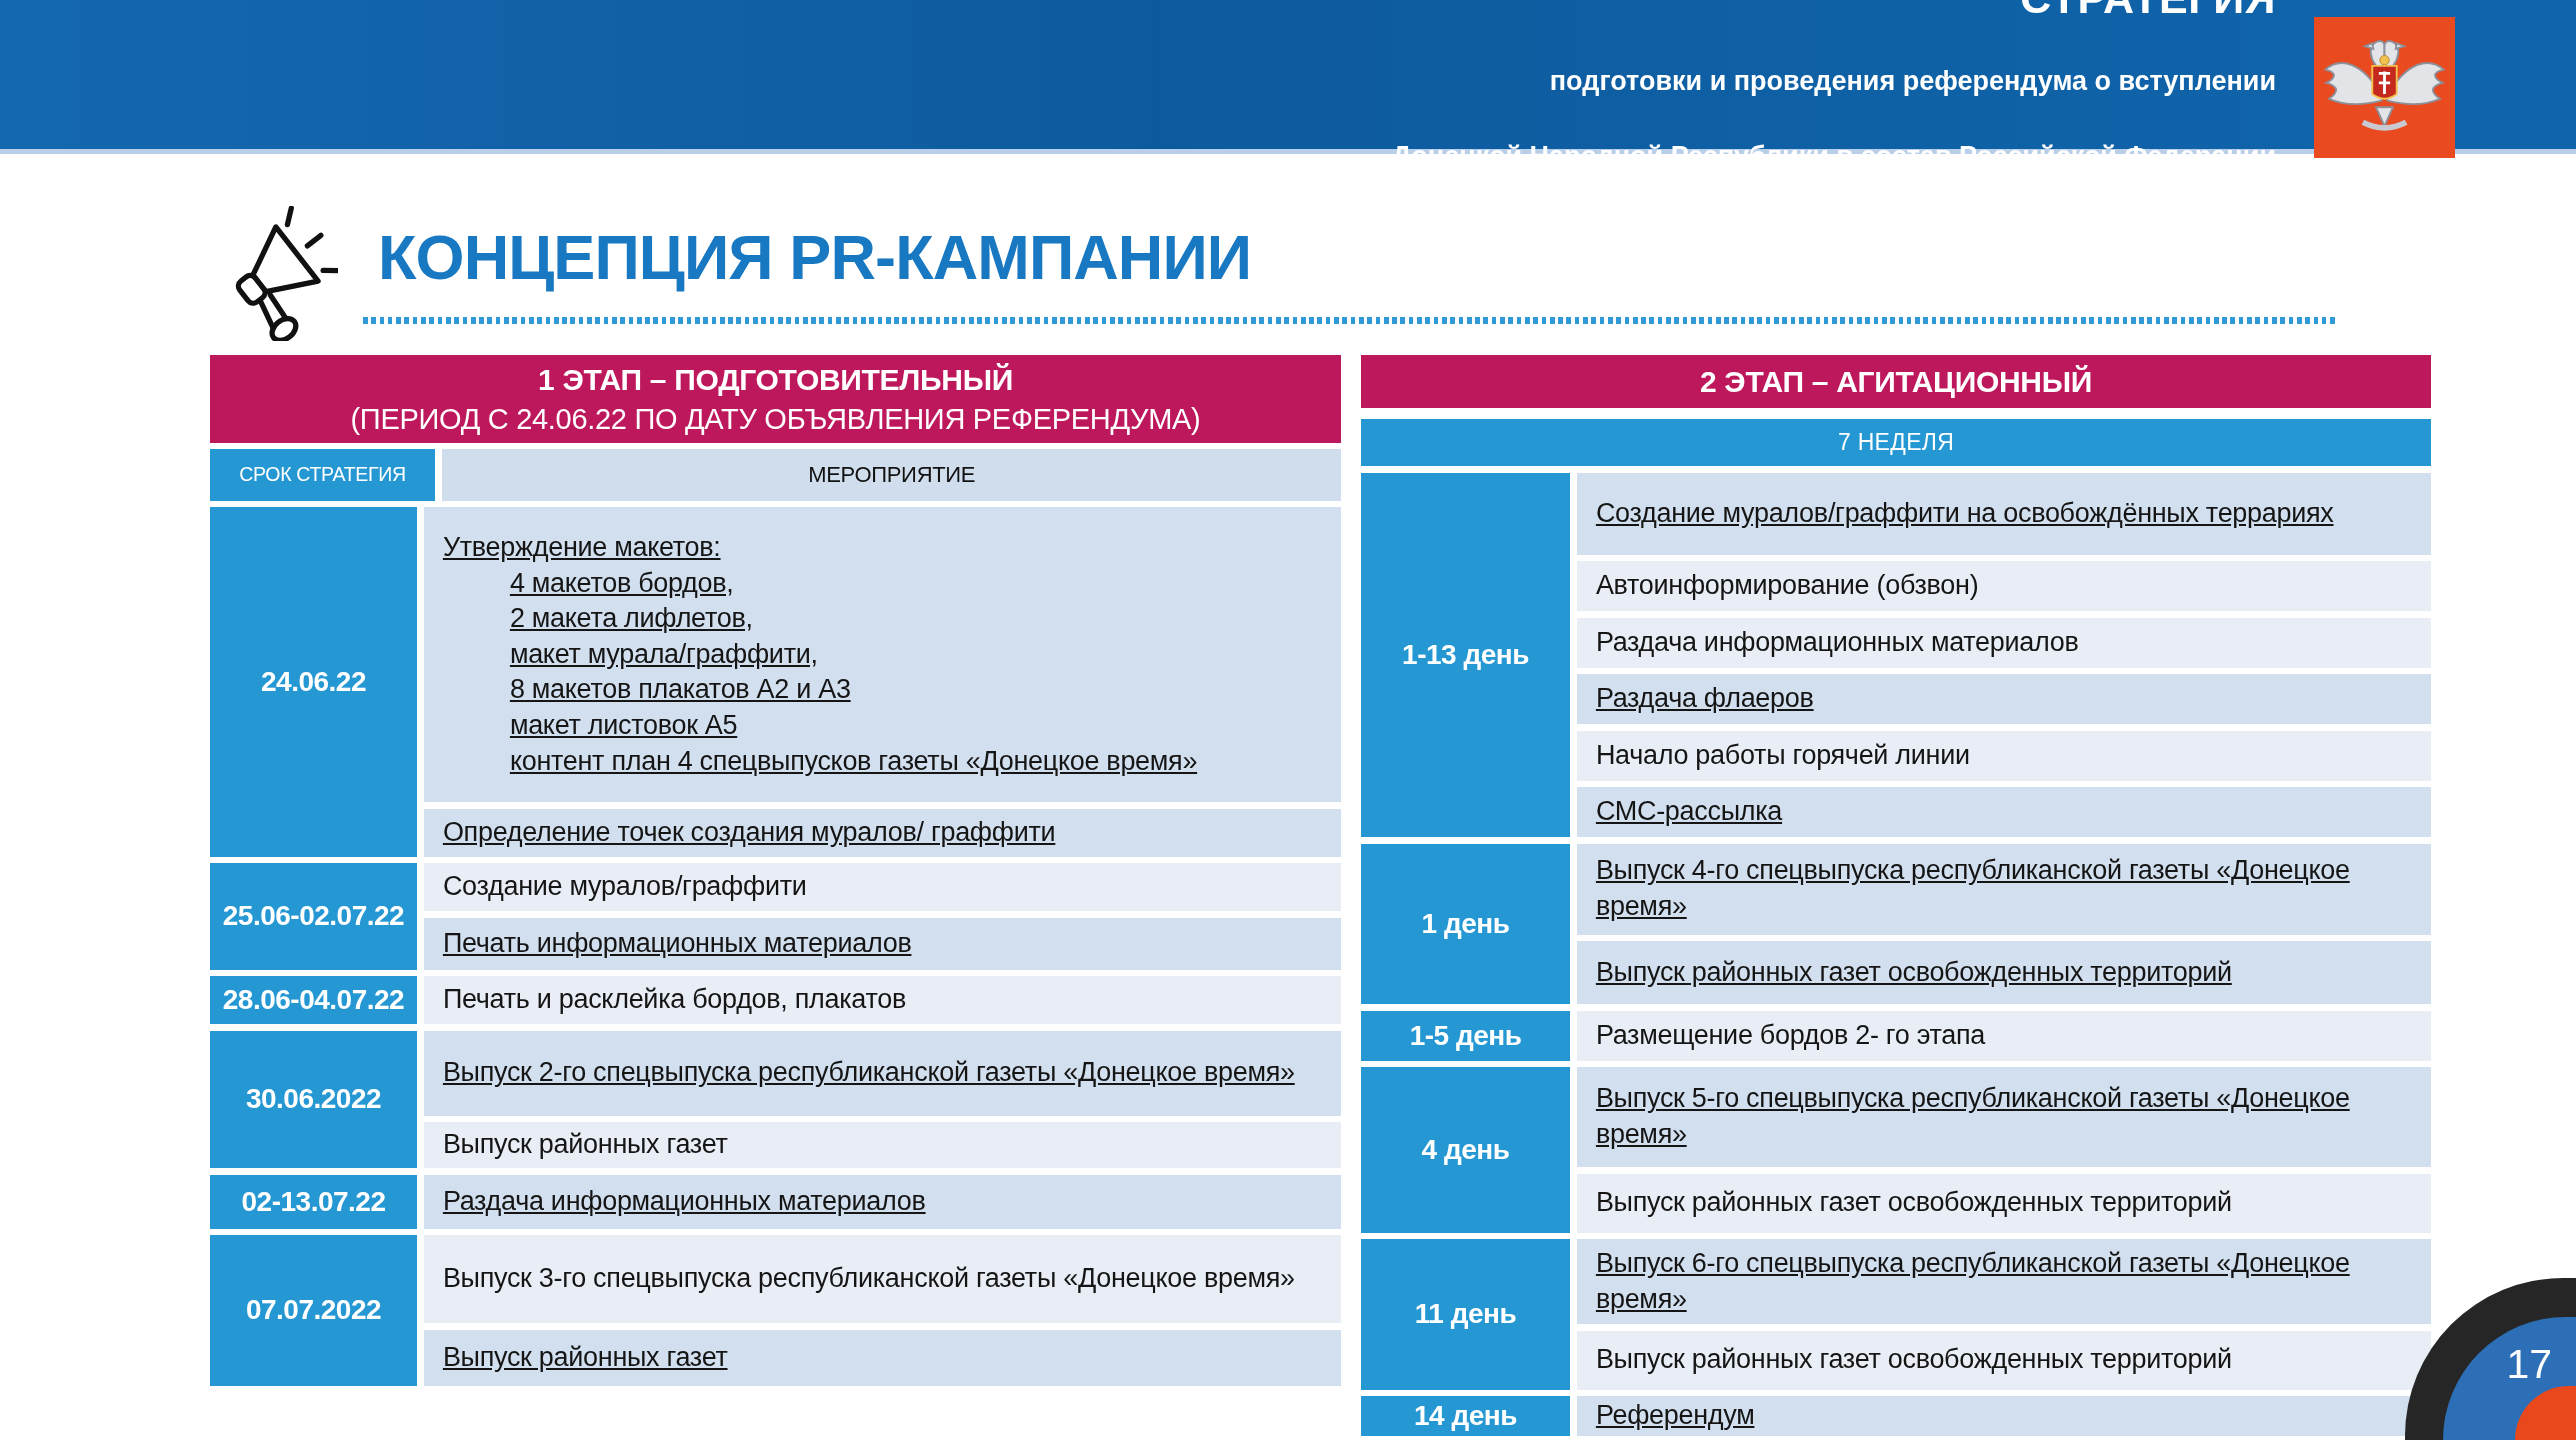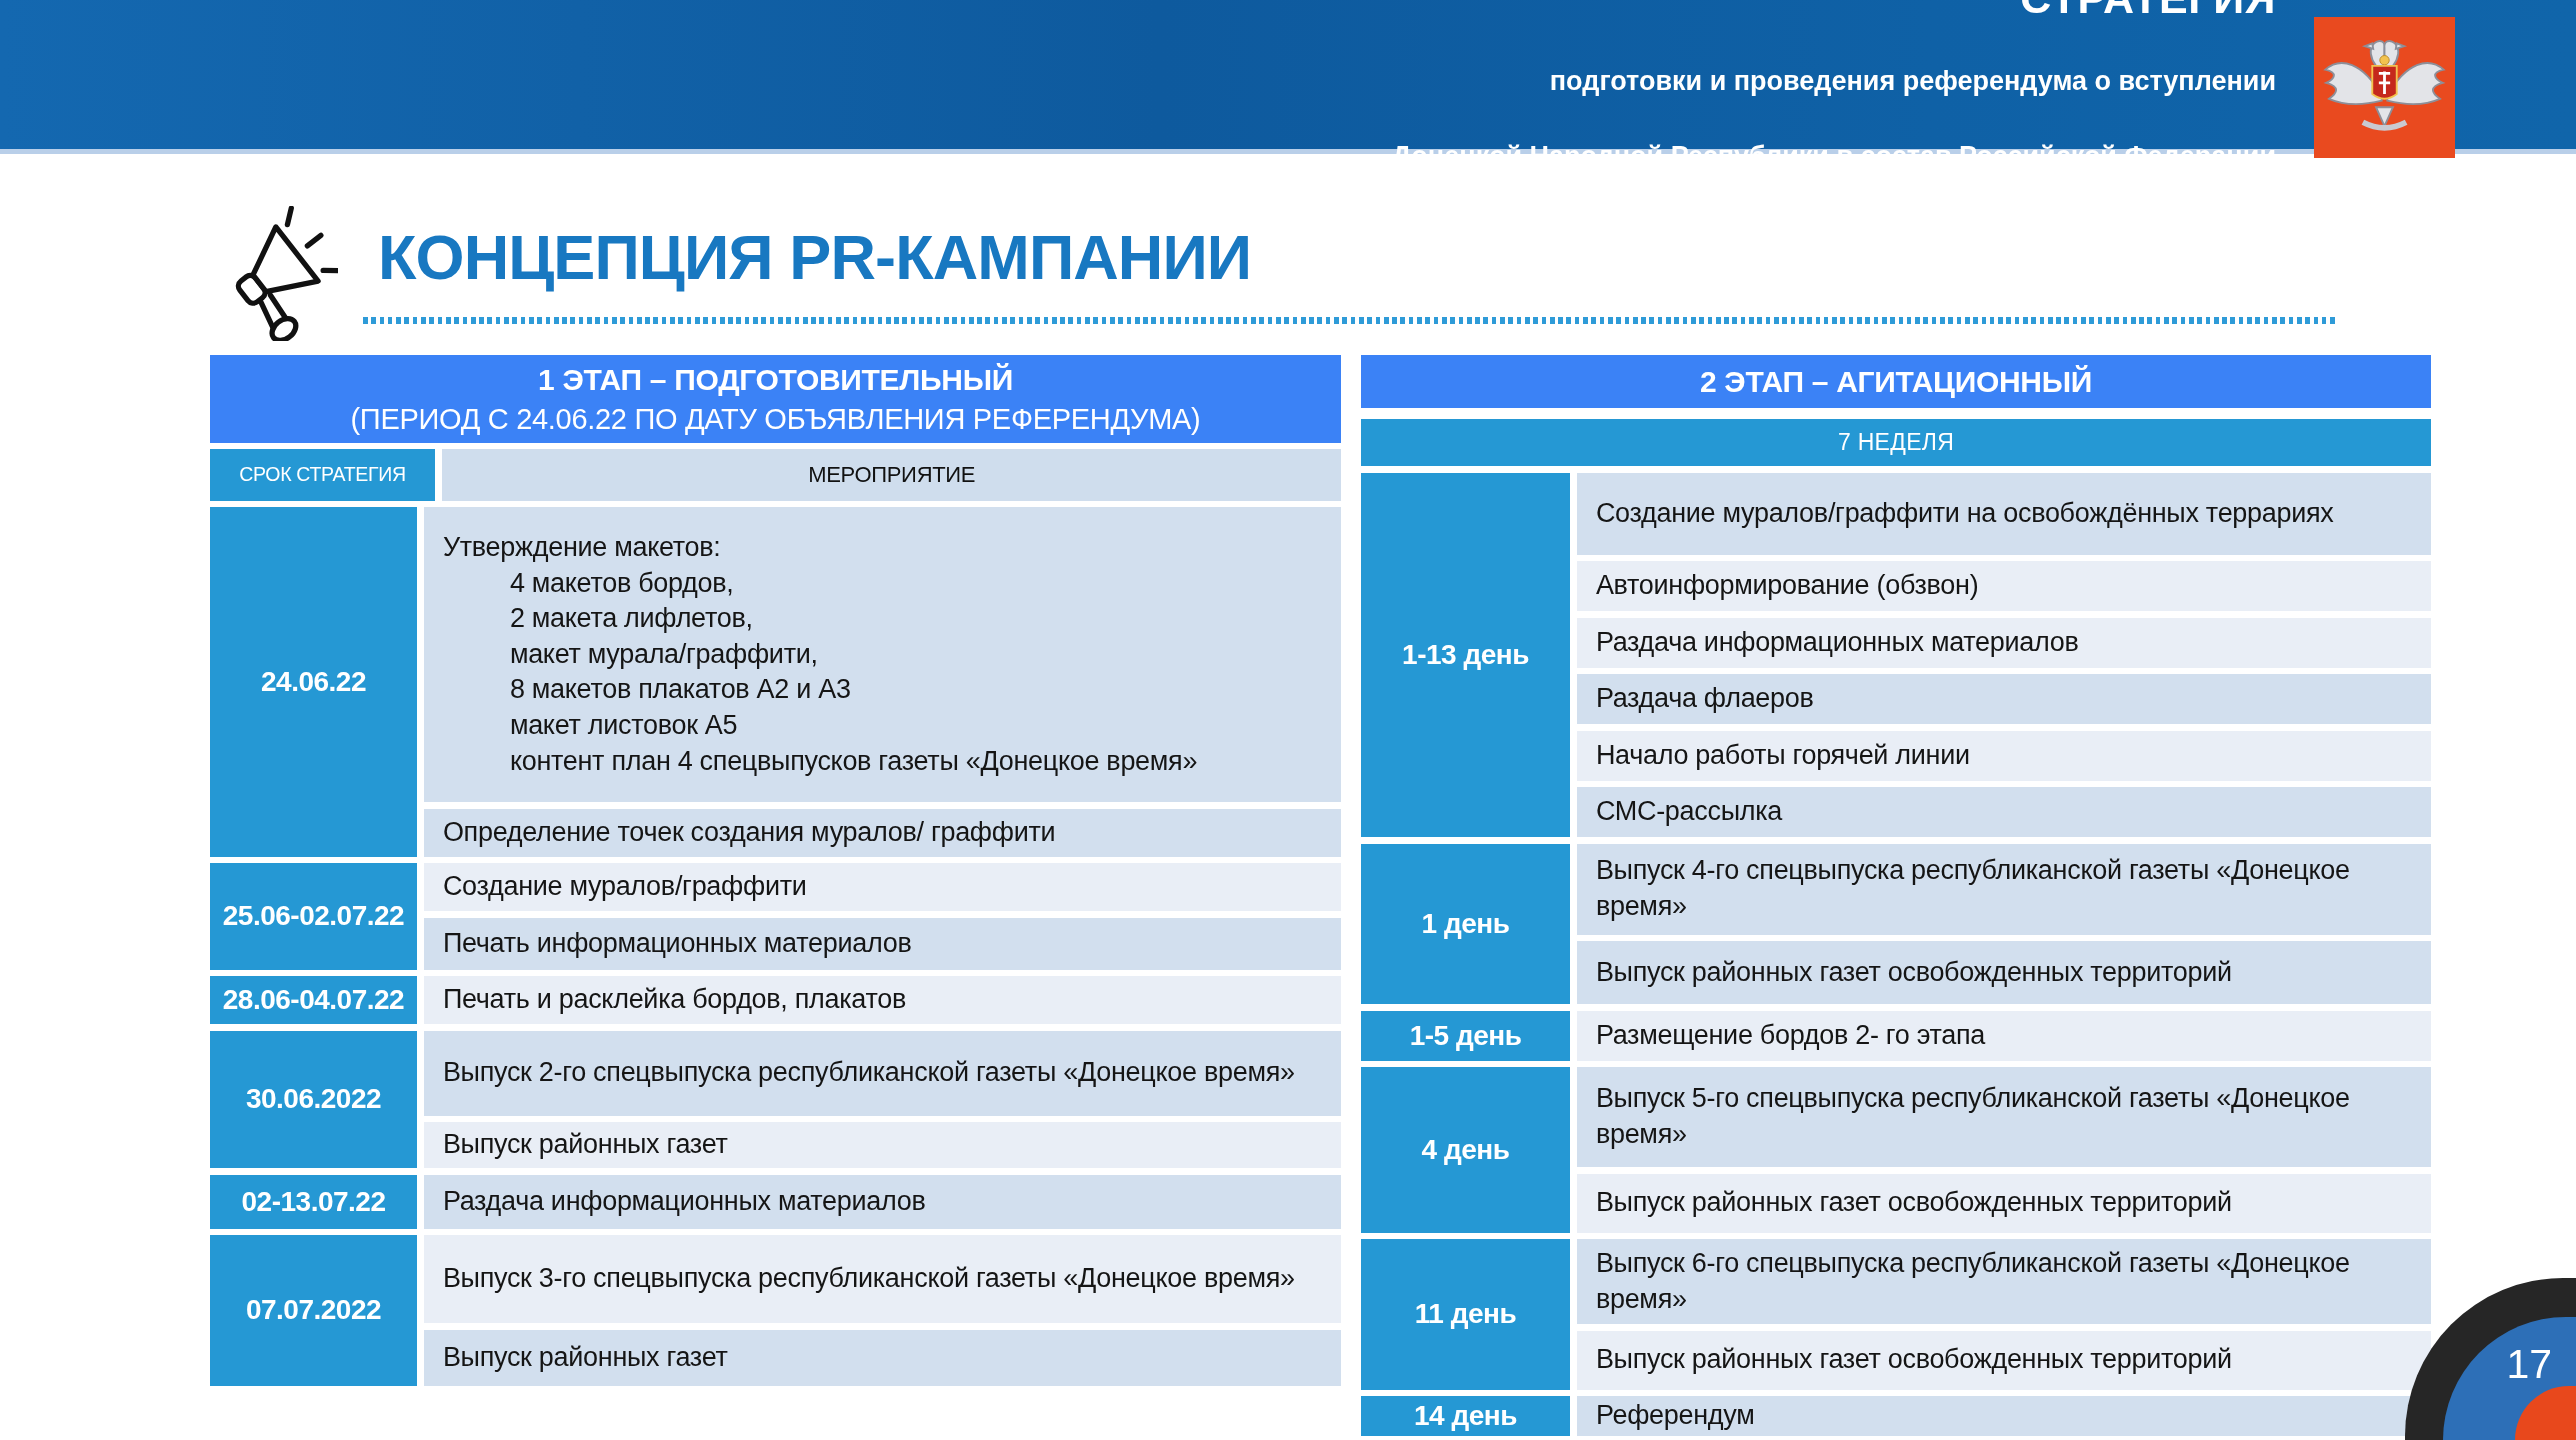--- a/index.html
+++ b/index.html
@@ -37,21 +37,21 @@
     position:absolute; left:363px; top:317px; width:1973px; height:6.5px;
     background:repeating-linear-gradient(90deg,#2e9bd8 0 4.6px, transparent 4.6px 8.3px);
   }
 
   
   .sched { position:absolute; display:flex; flex-direction:column; }
   .sched-left  { left:210px;  top:355px; width:1131px; }
   .sched-right { left:1361px; top:355px; width:1070px; }
 
   .t-header {
-    background:#3b82f6; color:#ffffff; text-align:center;
+    background:#be185d; color:#ffffff; text-align:center;
     display:flex; flex-direction:column; justify-content:center;
     line-height:1.32; letter-spacing:-0.3px;
   }
   .t-header .l1 { font-size:30px; font-weight:700; }
   .t-header .l2 { font-size:29px; font-weight:500; }
   .hdr-left  { height:88px; }
   .hdr-right { height:53px; }
 
   .week-band {
     margin-top:11px; height:47px; background:#2598d4; color:#ffffff;
@@ -75,21 +75,21 @@
     display:flex; align-items:center; justify-content:center;
     font-size:28px; font-weight:700; letter-spacing:-0.5px; text-align:center;
   }
   .sched-right .date-cell { width:209px; }
   .acts { flex:1; display:flex; flex-direction:column; gap:6.5px; }
   .act {
     display:flex; align-items:center;
     padding:5.6px 22px 5.6px 18.5px;
     font-size:27px; line-height:1.32; letter-spacing:-0.3px; color:#151515;
   }
-  .band-a { background:#d2dfee; }
+  .band-a { background:#d2dfee;text-decoration:underline; }
   .band-b { background:#e9eef6; }
   .act.multi { flex-direction:column; align-items:flex-start; justify-content:center; }
   .act.multi .ind { padding-left:67px; }
 
   
   .corner-black {
     position:absolute; right:0; bottom:0; width:171px; height:162px;
     background:#262626; border-top-left-radius:158px;
   }
   .corner-blue {

